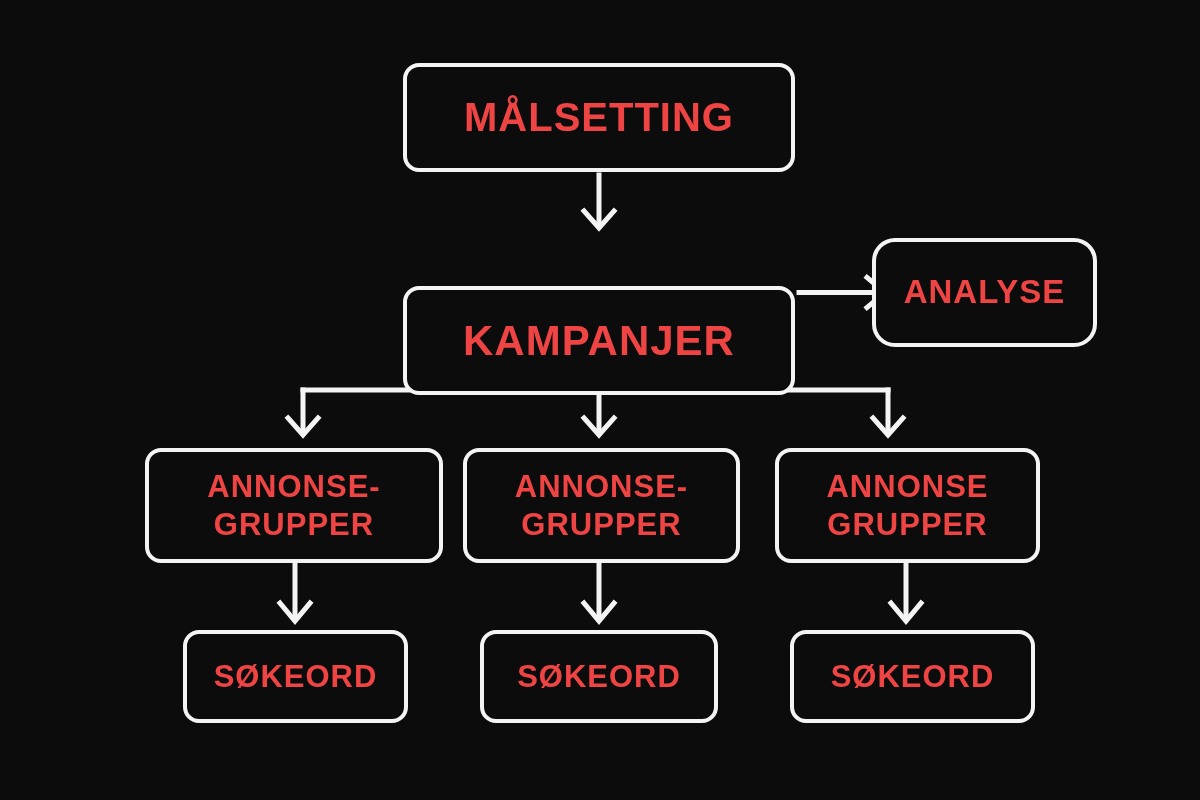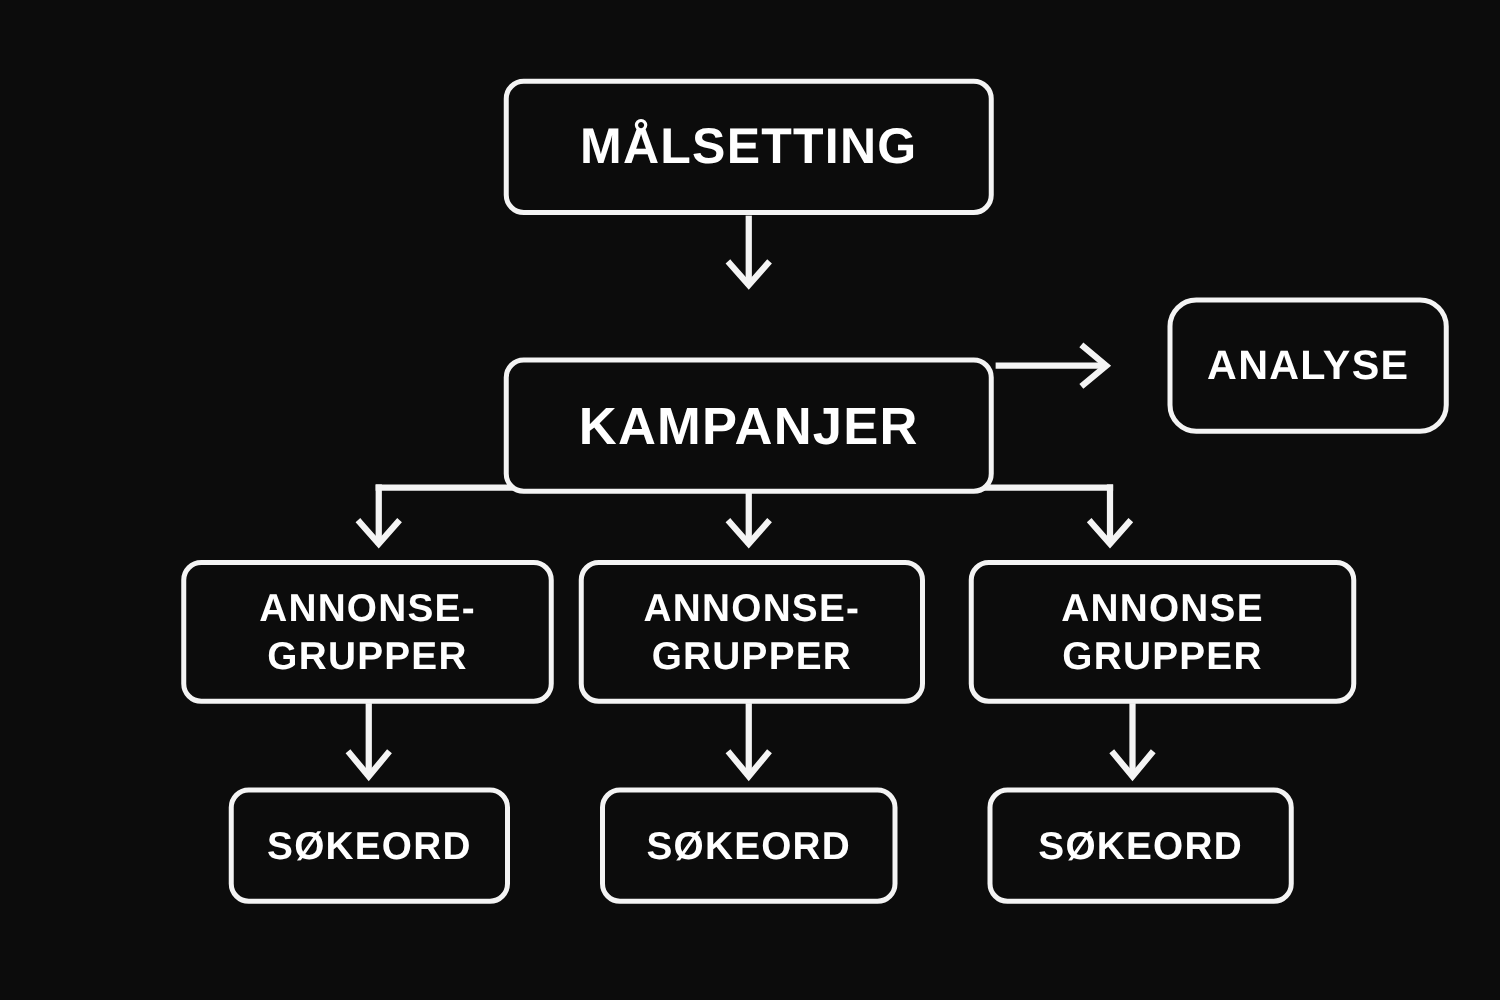--- a/index.html
+++ b/index.html
@@ -14,39 +14,39 @@
     background: #0c0c0c;
     overflow: hidden;
     font-family: "Liberation Sans", sans-serif;
   }
   .node {
     position: absolute;
     box-sizing: border-box;
     border: 4px solid #f4f4f4;
     border-radius: 16px;
     background: #0c0c0c;
-    color: #ffffff;
+    color: #ef4444;
     display: flex;
     flex-direction: column;
     align-items: center;
     justify-content: center;
     text-align: center;
     font-weight: bold;
     letter-spacing: 1px;
     line-height: 1.22;
   }
   .node span { display: block; }
 
   #node-malsetting { left: 403px; top:  63px; width: 392px; height: 109px; font-size: 40px; }
   #node-kampanjer  { left: 403px; top: 238px; width: 392px; height: 109px; font-size: 42px; margin-top: 48px; }
-  #node-analyse    { left: 934px; top: 238px; width: 225px; height: 109px; font-size: 33px; border-radius: 23px; }
+  #node-analyse    { left: 872px; top: 238px; width: 225px; height: 109px; font-size: 33px; border-radius: 23px; }
 
   #node-ag-left    { left: 145px; top: 448px; width: 298px; height: 115px; font-size: 31px; }
   #node-ag-middle  { left: 463px; top: 448px; width: 277px; height: 115px; font-size: 31px; }
-  #node-ag-right   { left: 775px; top: 448px; width: 310px; height: 115px; font-size: 31px; }
+  #node-ag-right   { left: 775px; top: 448px; width: 265px; height: 115px; font-size: 31px; }
 
   #node-so-left    { left: 183px; top: 630px; width: 225px; height: 93px; font-size: 31px; }
   #node-so-middle  { left: 480px; top: 630px; width: 238px; height: 93px; font-size: 31px; }
   #node-so-right   { left: 790px; top: 630px; width: 245px; height: 93px; font-size: 31px; }
 
   svg.connectors {
     position: absolute;
     left: 0; top: 0;
     width: 1200px;
     height: 800px;

